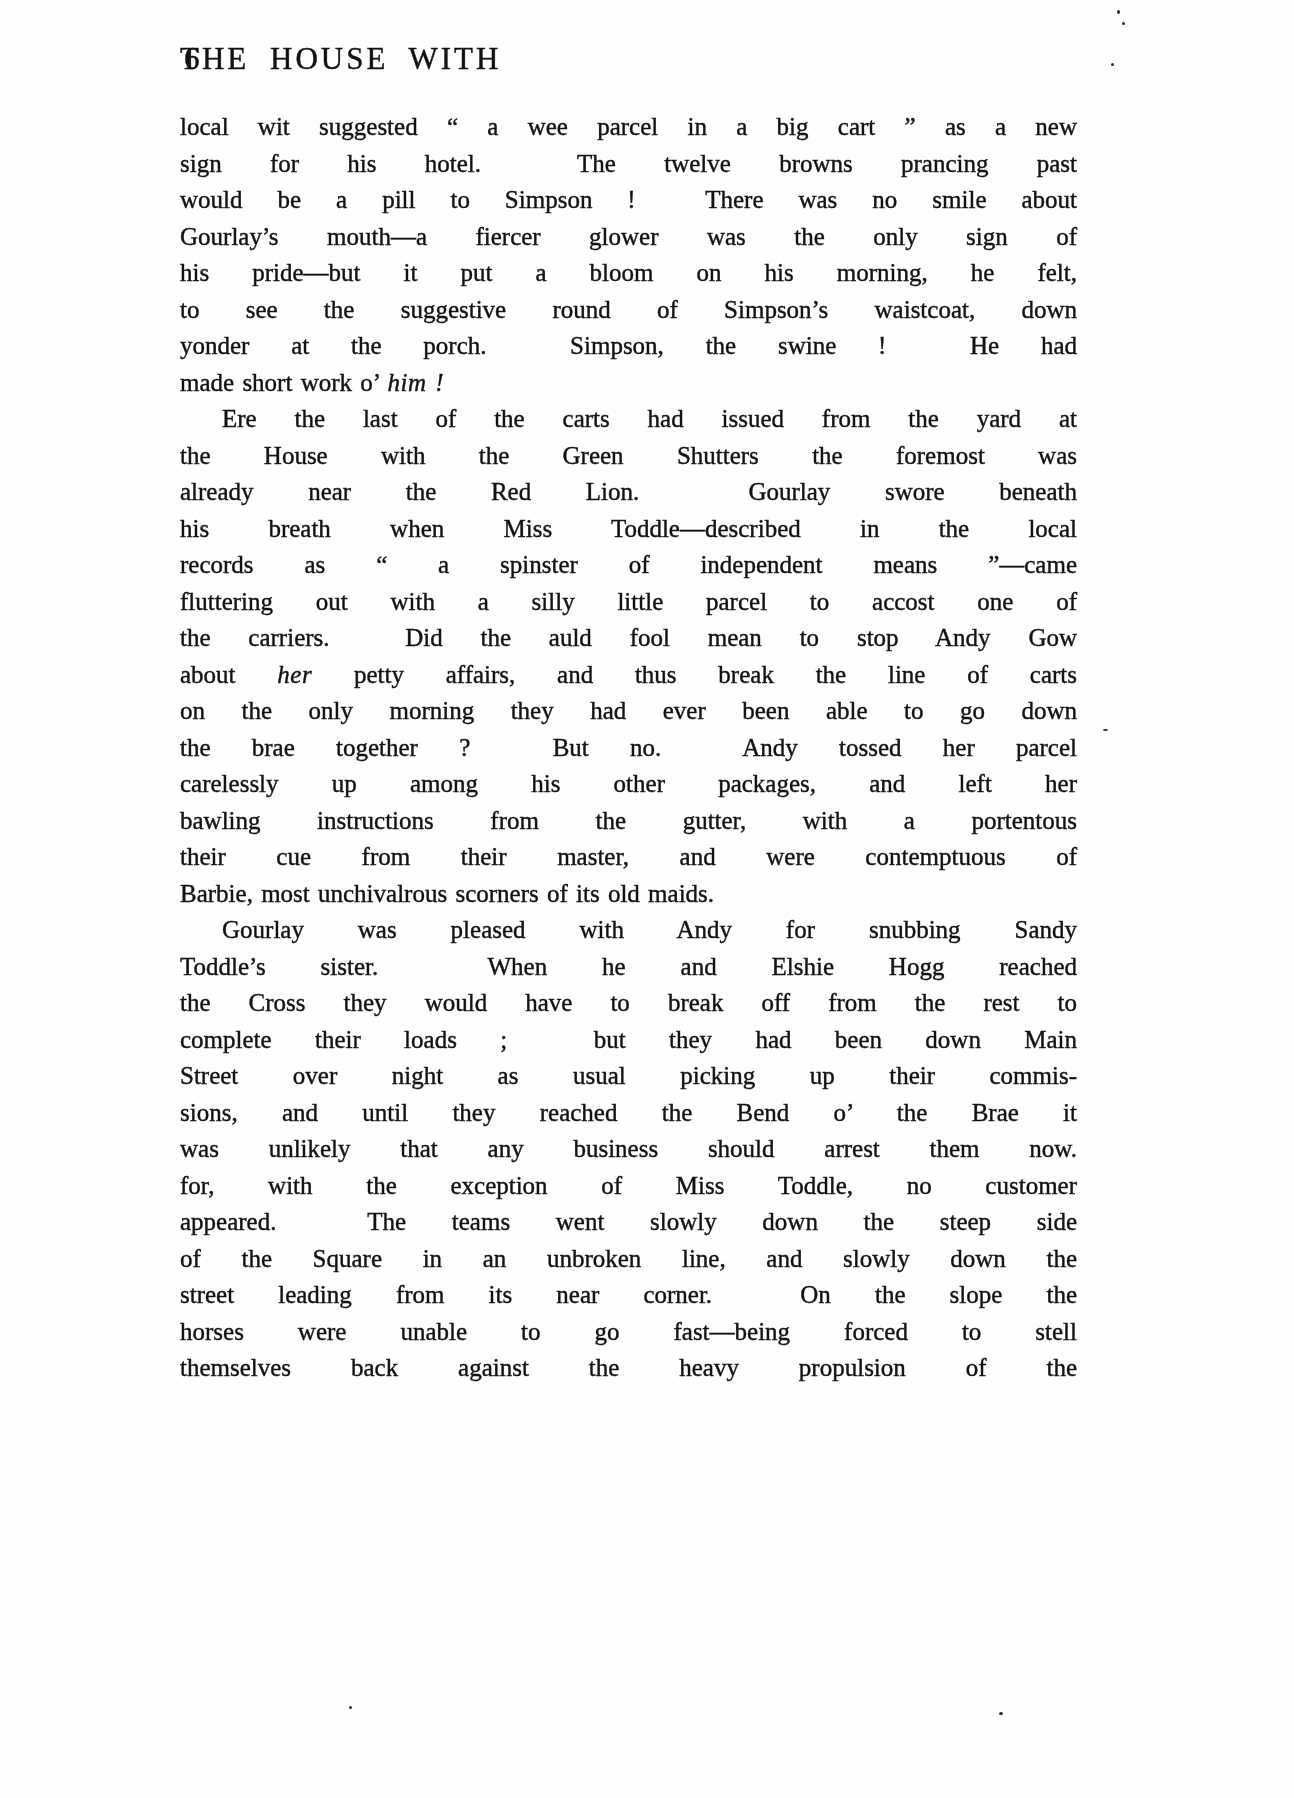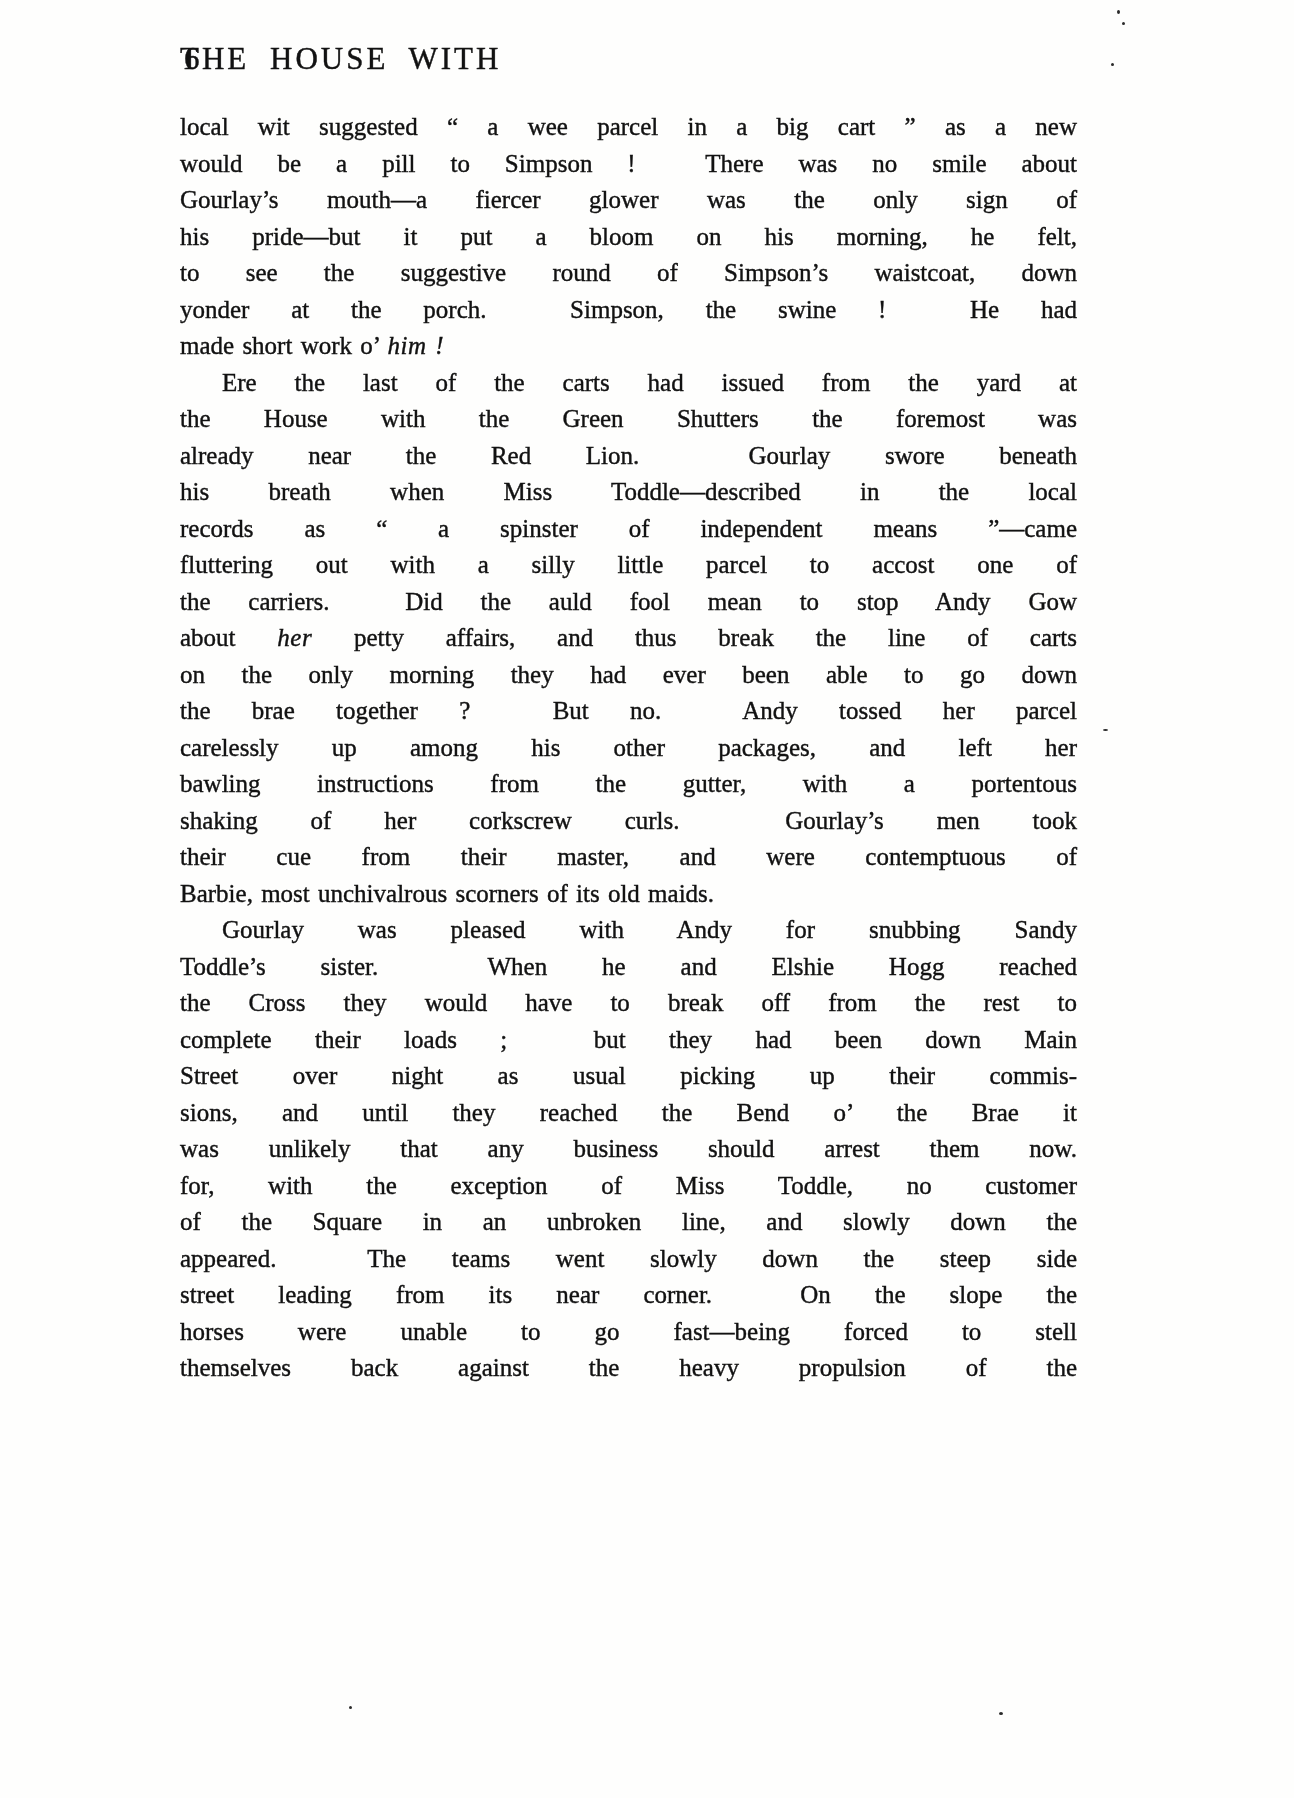--- a/index.html
+++ b/index.html
@@ -82,55 +82,55 @@
 
 <div class="page">
   <div class="header">
     <div class="page-number">6</div>
     <div class="running-title">THE HOUSE WITH</div>
   </div>
 
   <div class="page-text">
       <div class="para">
         <div class="line"><span>local wit suggested “ a wee parcel in a big cart ” as a new</span></div>
+        <div class="line"><span>sign for his hotel.  The twelve browns prancing past</span></div>
         <div class="line"><span>would be a pill to Simpson !  There was no smile about</span></div>
         <div class="line"><span>Gourlay’s mouth—a fiercer glower was the only sign of</span></div>
         <div class="line"><span>his pride—but it put a bloom on his morning, he felt,</span></div>
         <div class="line"><span>to see the suggestive round of Simpson’s waistcoat, down</span></div>
         <div class="line"><span>yonder at the porch.  Simpson, the swine !  He had</span></div>
         <div class="line no-just"><span>made short work o’ </span><i>him !</i></div>
       </div>
       <div class="para indent">
         <div class="line"><span>Ere the last of the carts had issued from the yard at</span></div>
         <div class="line"><span>the House with the Green Shutters the foremost was</span></div>
         <div class="line"><span>already near the Red Lion.  Gourlay swore beneath</span></div>
         <div class="line"><span>his breath when Miss Toddle—described in the local</span></div>
         <div class="line"><span>records as “ a spinster of independent means ”—came</span></div>
         <div class="line"><span>fluttering out with a silly little parcel to accost one of</span></div>
         <div class="line"><span>the carriers.  Did the auld fool mean to stop Andy Gow</span></div>
         <div class="line"><span>about </span><i>her</i><span> petty affairs, and thus break the line of carts</span></div>
         <div class="line"><span>on the only morning they had ever been able to go down</span></div>
         <div class="line"><span>the brae together ?  But no.  Andy tossed her parcel</span></div>
         <div class="line"><span>carelessly up among his other packages, and left her</span></div>
         <div class="line"><span>bawling instructions from the gutter, with a portentous</span></div>
-        <div class="line"><span>shaking of her corkscrew curls.  Gourlay’s men took</span></div>
         <div class="line"><span>their cue from their master, and were contemptuous of</span></div>
         <div class="line no-just"><span>Barbie, most unchivalrous scorners of its old maids.</span></div>
       </div>
       <div class="para indent">
         <div class="line"><span>Gourlay was pleased with Andy for snubbing Sandy</span></div>
         <div class="line"><span>Toddle’s sister.  When he and Elshie Hogg reached</span></div>
         <div class="line"><span>the Cross they would have to break off from the rest to</span></div>
         <div class="line"><span>complete their loads ;  but they had been down Main</span></div>
         <div class="line"><span>Street over night as usual picking up their commis-</span></div>
         <div class="line"><span>sions, and until they reached the Bend o’ the Brae it</span></div>
         <div class="line"><span>was unlikely that any business should arrest them now.</span></div>
         <div class="line"><span>for, with the exception of Miss Toddle, no customer</span></div>
+        <div class="line"><span>appeared.  The teams went slowly down the steep side</span></div>
         <div class="line"><span>of the Square in an unbroken line, and slowly down the</span></div>
-        <div class="line"><span>appeared.  The teams went slowly down the steep side</span></div>
         <div class="line"><span>street leading from its near corner.  On the slope the</span></div>
         <div class="line"><span>horses were unable to go fast—being forced to stell</span></div>
         <div class="line"><span>themselves back against the heavy propulsion of the</span></div>
       </div>
     </div>
 
   <div class="artifact a1"></div>
   <div class="artifact a2"></div>
   <div class="artifact a3"></div>
   <div class="artifact a4"></div>

